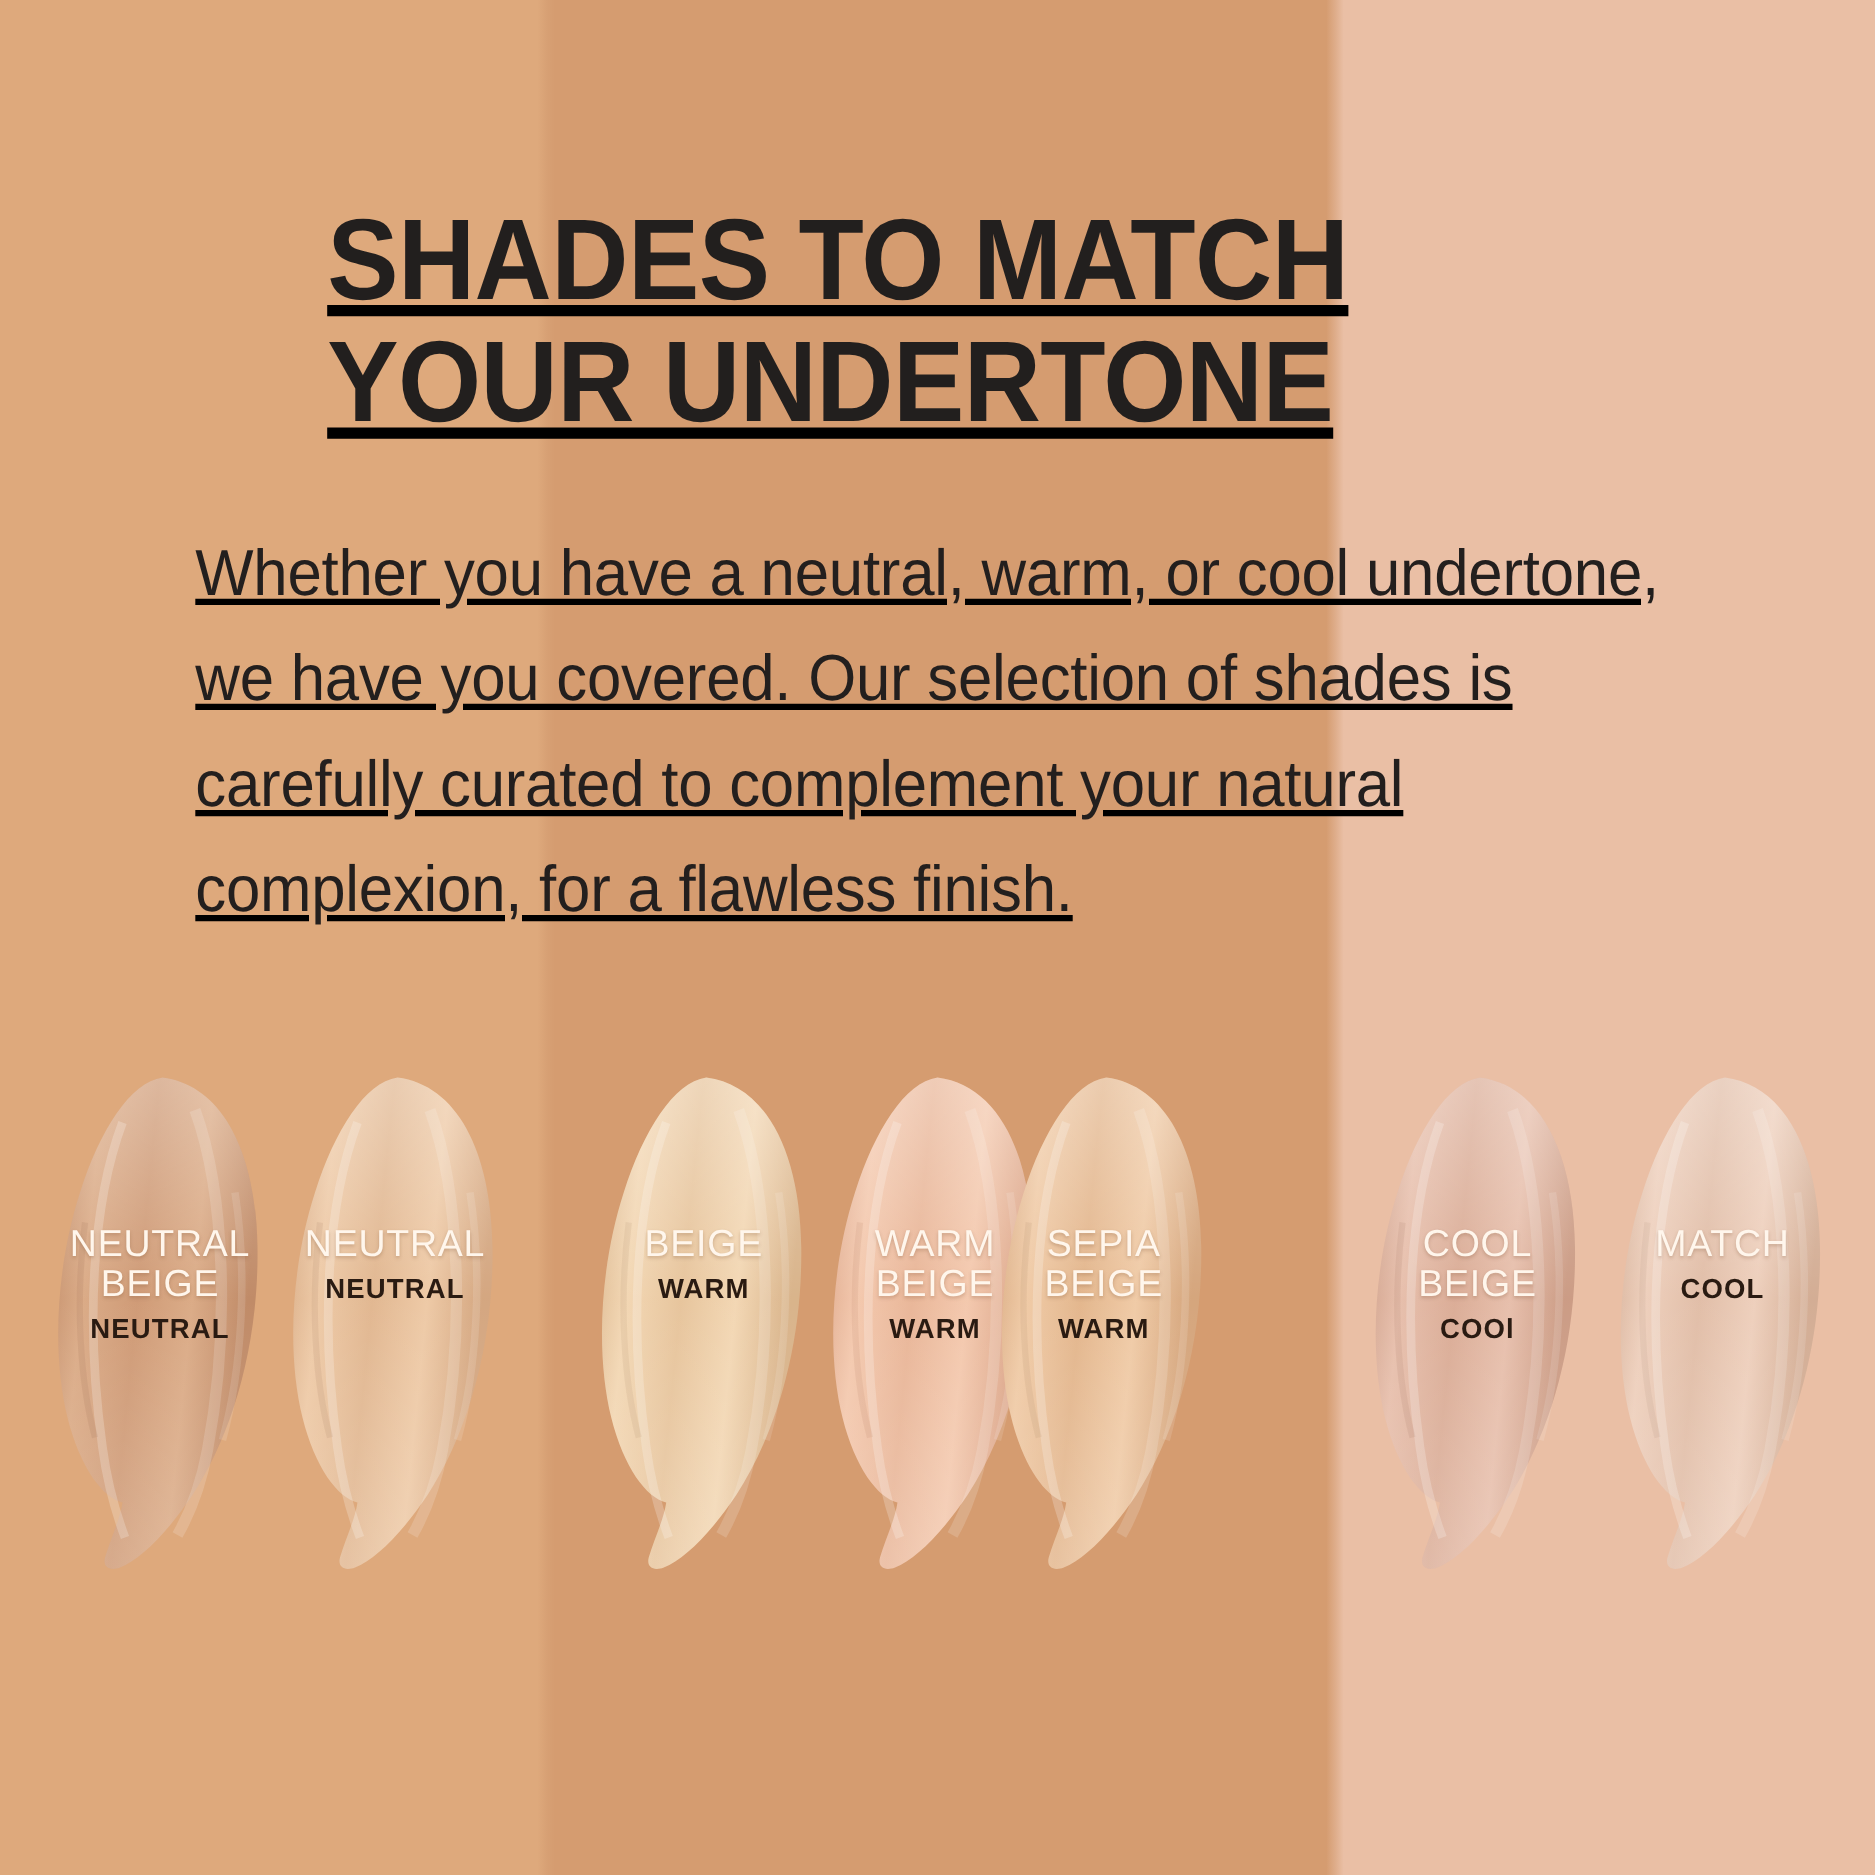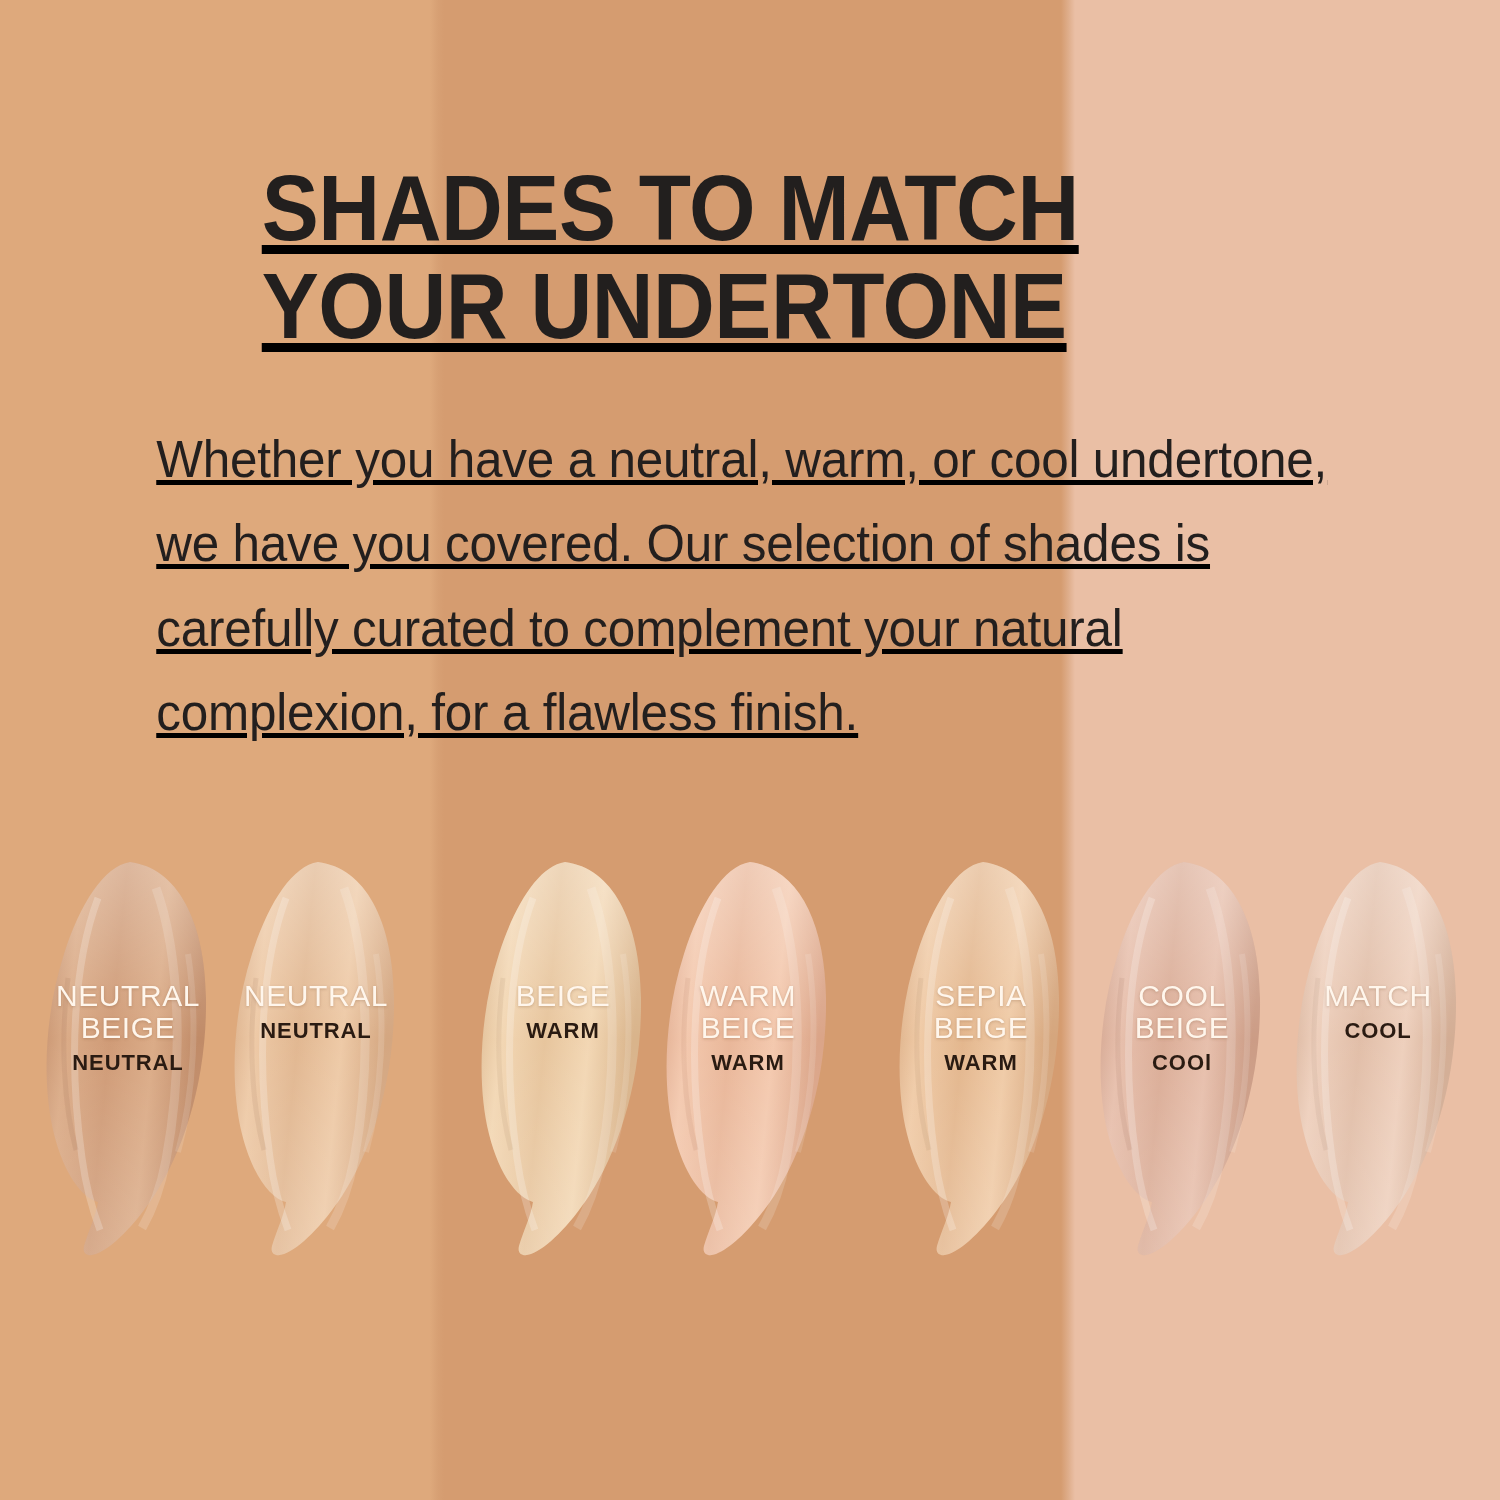--- a/index.html
+++ b/index.html
@@ -143,21 +143,21 @@
     font-size: 22px;
     letter-spacing: 0.9px;
     color: #2A1B12;
   }
 
   
   .sw-0 { left: 38px; }
   .sw-1 { left: 226px; }
   .sw-2 { left: 473px; }
   .sw-3 { left: 658px; }
-  .sw-4 { left: 891px; }
+  .sw-4 { left: 793px; }
   .sw-5 { left: 1092px; }
   .sw-6 { left: 1288px; }
 </style>
 </head>
 <body>
 
 <div id="canvas">
 
   <div class="bg-bands">
     <div class="band band-neutral"></div>

